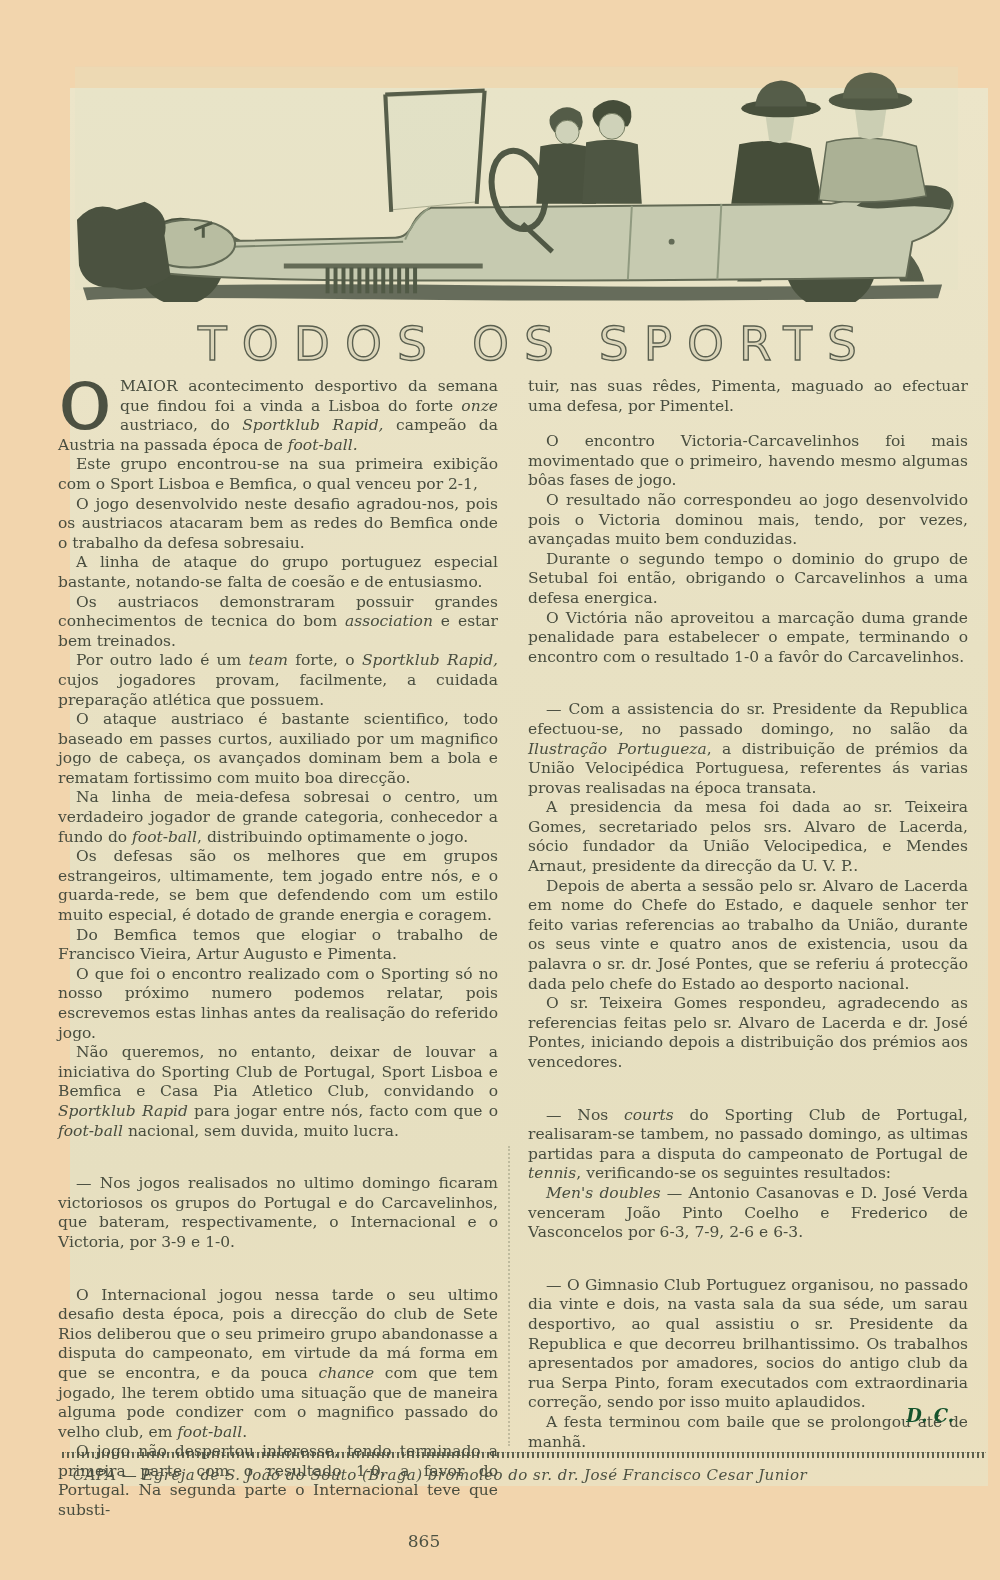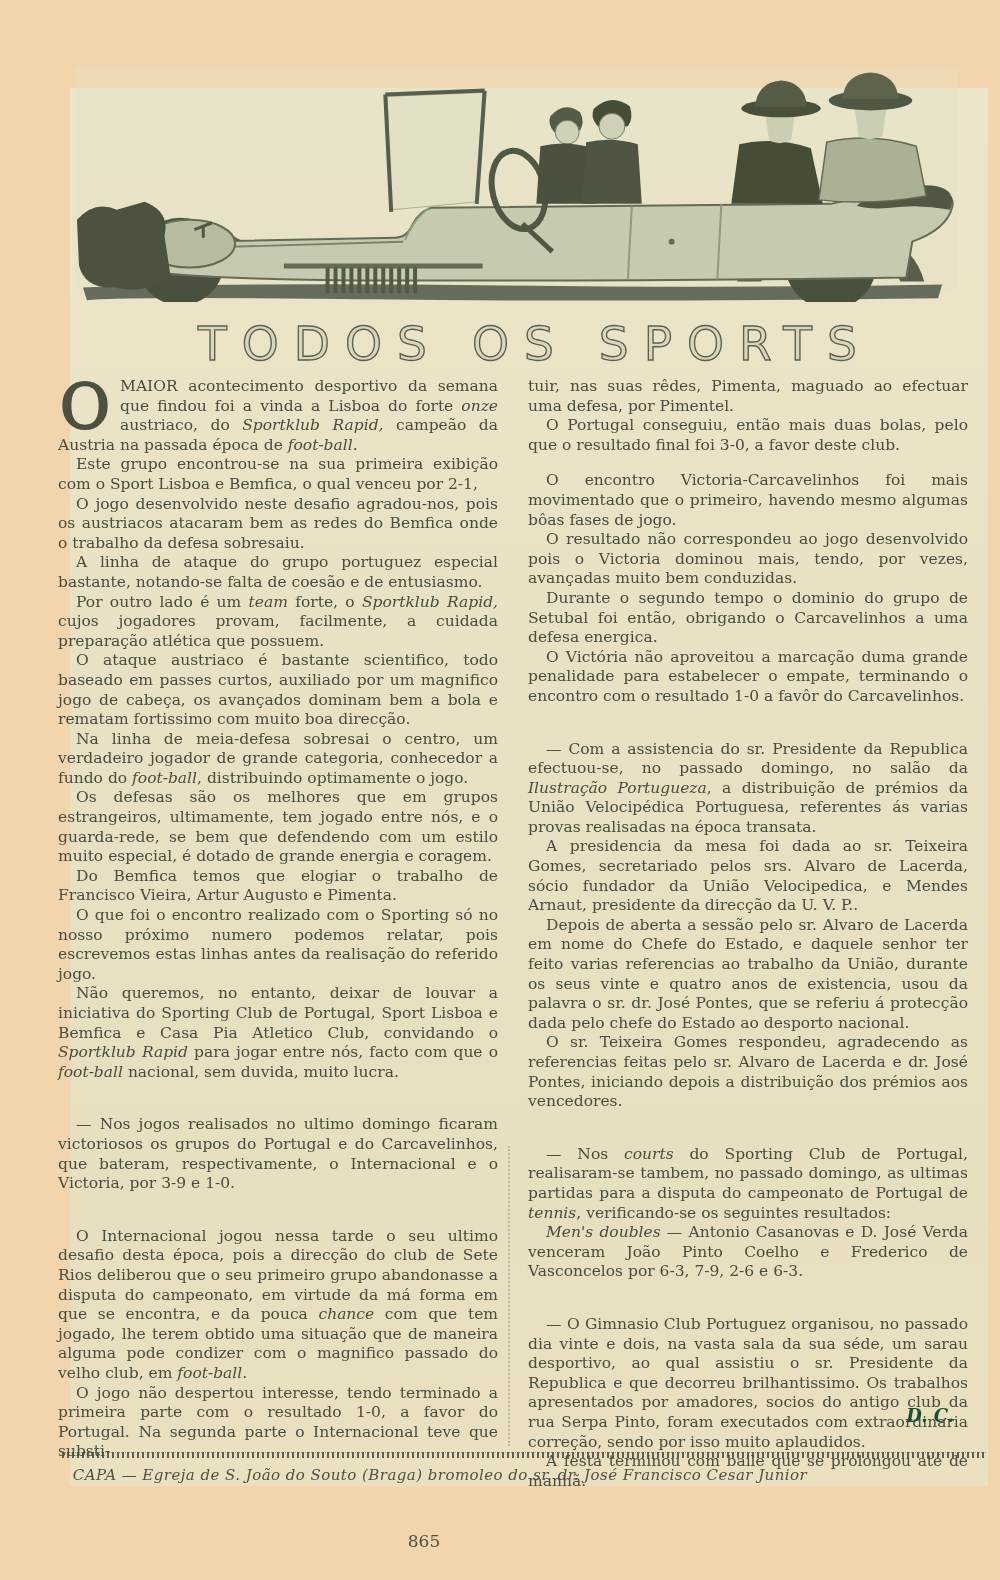--- a/index.html
+++ b/index.html
@@ -148,34 +148,34 @@
   </g>
 </svg>
 
 <div class="title">TODOS OS SPORTS</div>
 
 <div class="col col-left">
     <p class="noindent"><span class="dropcap">O</span>MAIOR acontecimento desportivo da semana que findou foi a vinda a Lisboa do forte <i>onze</i> austriaco, do <i>Sportklub Rapid,</i> campeão da Austria na passada época de <i>foot-ball.</i></p>
     <p class="">Este grupo encontrou-se na sua primeira exibição com o Sport Lisboa e Bemfica, o qual venceu por 2-1,</p>
     <p class="">O jogo desenvolvido neste desafio agradou-nos, pois os austriacos atacaram bem as redes do Bemfica onde o trabalho da defesa sobresaiu.</p>
     <p class="">A linha de ataque do grupo portuguez especial bastante, notando-se falta de coesão e de entusiasmo.</p>
+    <p class="">Os austriacos demonstraram possuir grandes conhecimentos de tecnica do bom <i>association</i> e estar bem treinados.</p>
     <p class="">Por outro lado é um <i>team</i> forte, o <i>Sportklub Rapid,</i> cujos jogadores provam, facilmente, a cuidada preparação atlética que possuem.</p>
     <p class="">O ataque austriaco é bastante scientifico, todo baseado em passes curtos, auxiliado por um magnifico jogo de cabeça, os avançados dominam bem a bola e rematam fortissimo com muito boa direcção.</p>
     <p class="">Na linha de meia-defesa sobresai o centro, um verdadeiro jogador de grande categoria, conhecedor a fundo do <i>foot-ball</i>, distribuindo optimamente o jogo.</p>
     <p class="">Os defesas são os melhores que em grupos estrangeiros, ultimamente, tem jogado entre nós, e o guarda-rede, se bem que defendendo com um estilo muito especial, é dotado de grande energia e coragem.</p>
     <p class="">Do Bemfica temos que elogiar o trabalho de Francisco Vieira, Artur Augusto e Pimenta.</p>
     <p class="">O que foi o encontro realizado com o Sporting só no nosso próximo numero podemos relatar, pois escrevemos estas linhas antes da realisação do referido jogo.</p>
     <p class="">Não queremos, no entanto, deixar de louvar a iniciativa do Sporting Club de Portugal, Sport Lisboa e Bemfica e Casa Pia Atletico Club, convidando o <i>Sportklub Rapid</i> para jogar entre nós, facto com que o <i>foot-ball</i> nacional, sem duvida, muito lucra.</p>
     <p class="gap-lg">— Nos jogos realisados no ultimo domingo ficaram victoriosos os grupos do Portugal e do Carcavelinhos, que bateram, respectivamente, o Internacional e o Victoria, por 3-9 e 1-0.</p>
     <p class="gap-lg">O Internacional jogou nessa tarde o seu ultimo desafio desta época, pois a direcção do club de Sete Rios deliberou que o seu primeiro grupo abandonasse a disputa do campeonato, em virtude da má forma em que se encontra, e da pouca <i>chance</i> com que tem jogado, lhe terem obtido uma situação que de maneira alguma pode condizer com o magnifico passado do velho club, em <i>foot-ball</i>.</p>
     <p class="">O jogo não despertou interesse, tendo terminado a primeira parte com o resultado 1-0, a favor do Portugal. Na segunda parte o Internacional teve que substi-</p>
   </div>
 <div class="col col-right">
     <p class="noindent">tuir, nas suas rêdes, Pimenta, maguado ao efectuar uma defesa, por Pimentel.</p>
-    <p class="">O Portugal conseguiu, então mais duas bolas, pelo que o resultado final foi 3-0, a favor deste club.</p>
     <p class="gap-sm">O encontro Victoria-Carcavelinhos foi mais movimentado que o primeiro, havendo mesmo algumas bôas fases de jogo.</p>
     <p class="">O resultado não correspondeu ao jogo desenvolvido pois o Victoria dominou mais, tendo, por vezes, avançadas muito bem conduzidas.</p>
     <p class="">Durante o segundo tempo o dominio do grupo de Setubal foi então, obrigando o Carcavelinhos a uma defesa energica.</p>
     <p class="">O Victória não aproveitou a marcação duma grande penalidade para estabelecer o empate, terminando o encontro com o resultado 1-0 a favôr do Carcavelinhos.</p>
     <p class="gap-lg">— Com a assistencia do sr. Presidente da Republica efectuou-se, no passado domingo, no salão da <i>Ilustração Portugueza</i>, a distribuição de prémios da União Velocipédica Portuguesa, referentes ás varias provas realisadas na época transata.</p>
     <p class="">A presidencia da mesa foi dada ao sr. Teixeira Gomes, secretariado pelos srs. Alvaro de Lacerda, sócio fundador da União Velocipedica, e Mendes Arnaut, presidente da direcção da U. V. P..</p>
     <p class="">Depois de aberta a sessão pelo sr. Alvaro de Lacerda em nome do Chefe do Estado, e daquele senhor ter feito varias referencias ao trabalho da União, durante os seus vinte e quatro anos de existencia, usou da palavra o sr. dr. José Pontes, que se referiu á protecção dada pelo chefe do Estado ao desporto nacional.</p>
     <p class="">O sr. Teixeira Gomes respondeu, agradecendo as referencias feitas pelo sr. Alvaro de Lacerda e dr. José Pontes, iniciando depois a distribuição dos prémios aos vencedores.</p>
     <p class="gap-lg">— Nos <i>courts</i> do Sporting Club de Portugal, realisaram-se tambem, no passado domingo, as ultimas partidas para a disputa do campeonato de Portugal de <i>tennis</i>, verificando-se os seguintes resultados:</p>
     <p class=""><i>Men's doubles</i> — Antonio Casanovas e D. José Verda venceram João Pinto Coelho e Frederico de Vasconcelos por 6-3, 7-9, 2-6 e 6-3.</p>

